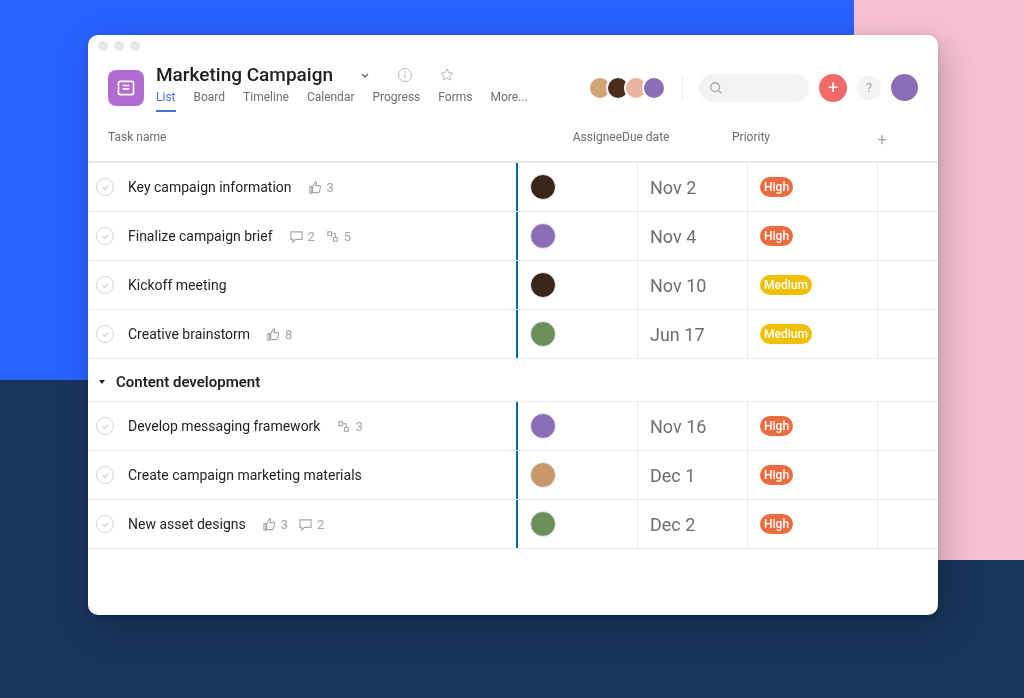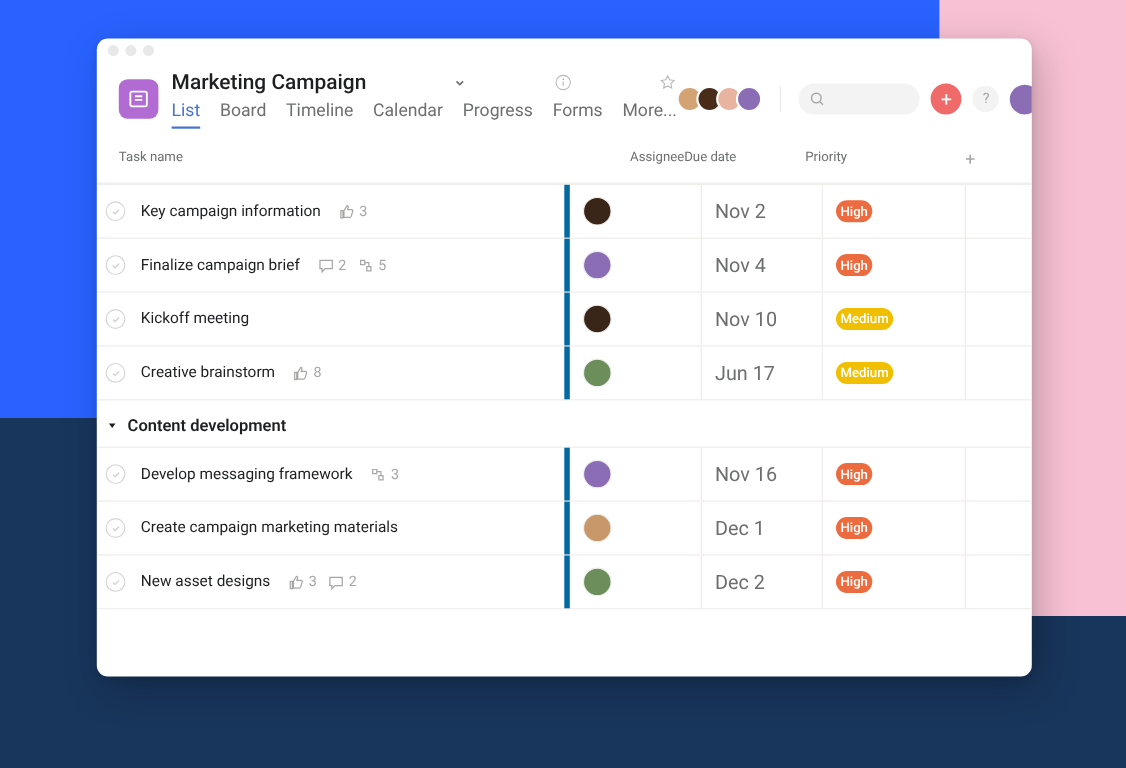--- a/index.html
+++ b/index.html
@@ -8,25 +8,25 @@
   .bg-navy-bottom { position: absolute; top: 380px; left: 0; width: 1024px; height: 318px; background: #18355b; }
   .bg-pink { position: absolute; top: 0; right: 0; width: 170px; height: 560px; background: #f8c2d4; }
   .shadow { position: absolute; top: 45px; left: 95px; width: 850px; height: 580px; background: rgba(0,0,0,0.22); filter: blur(18px); border-radius: 14px; }
   .window { position: absolute; top: 35px; left: 88px; width: 850px; height: 580px; background: #fff; border-radius: 10px; overflow: hidden; display: flex; flex-direction: column; box-shadow: 0 2px 6px rgba(0,0,0,0.1); }
   .titlebar { height: 22px; display: flex; align-items: center; padding: 0 10px; gap: 6px; }
   .traffic { width: 10px; height: 10px; border-radius: 50%; background: #e8e8e8; }
   .header { padding: 6px 20px 0 20px; display: flex; align-items: center; }
   .project-icon { width: 36px; height: 36px; border-radius: 8px; background: #b36bd4; display: flex; align-items: center; justify-content: center; color: #fff; flex-shrink: 0; }
   .project-icon svg { width: 20px; height: 20px; }
   .project-meta { margin-left: 12px; flex: 1; }
-  .title-row { display: flex; align-items: center; gap: 26px; justify-content: space-between; }
+  .title-row { display: flex; align-items: center; gap: 26px; }
   .project-title { font-size: 19px; font-weight: 500; color: #1e1f21; }
   .title-row .chev { color: #6d6e6f; }
   .title-row .icon-btn { color: #b7b8b9; display: flex; }
-  .tabs { display: flex; gap: 18px; margin-top: 4px; font-size: 16px; }
+  .tabs { display: flex; gap: 18px; margin-top: 4px; font-size: 12px; }
   .tab { color: #6d6e6f; cursor: pointer; padding-bottom: 6px; }
   .tab.active { color: #4573d2; border-bottom: 2px solid #4573d2; }
   .header-right { display: flex; align-items: center; gap: 10px; }
   .avatar-group { display: flex; }
   .avatar { width: 24px; height: 24px; border-radius: 50%; border: 2px solid #fff; margin-left: -6px; background: #ccc; }
   .avatar:first-child { margin-left: 0; }
   .divider-v { width: 1px; height: 24px; background: #edeae9; margin: 0 6px; }
   .search { width: 110px; height: 28px; background: #f4f3f3; border-radius: 14px; display: flex; align-items: center; padding: 0 10px; color: #a7a6a5; }
   .add-btn { width: 28px; height: 28px; border-radius: 50%; background: #f06a6a; display: flex; align-items: center; justify-content: center; color: #fff; font-size: 18px; font-weight: 400; }
   .help-btn { width: 24px; height: 24px; border-radius: 50%; background: #f4f3f3; display: flex; align-items: center; justify-content: center; color: #a7a6a5; font-size: 13px; }
@@ -35,21 +35,21 @@
   .col-name { flex: 1; }
   .col-assignee { width: 120px; text-align: right; }
   .col-due { width: 110px; }
   .col-priority { width: 130px; }
   .col-add { width: 40px; text-align: center; font-size: 16px; color: #a7a6a5; }
   .section-head { display: flex; align-items: center; padding: 14px 20px 10px 8px; gap: 8px; }
   .section-head .caret { color: #1e1f21; }
   .section-name { font-size: 15px; font-weight: 600; color: #1e1f21; }
   .row { display: flex; align-items: center; min-height: 48px; border-bottom: 1px solid #edeae9; padding: 0 20px 0 8px; }
   .row:first-of-type { border-top: 1px solid #edeae9; }
-  .row .name-cell { flex: 1; display: flex; align-items: center; gap: 10px; border-right: 5px solid #0369a1; height: 48px; padding-right: 10px;}
+  .row .name-cell { flex: 1; display: flex; align-items: center; gap: 10px; border-right: 2px solid #0369a1; height: 48px; padding-right: 10px;}
   .check { width: 18px; height: 18px; border: 1.5px solid #d5d4d3; border-radius: 50%; display: flex; align-items: center; justify-content: center; flex-shrink: 0; color: #d5d4d3; }
   .task-name { font-size: 14px; color: #1e1f21; margin-left: 4px;}
   .meta-icons { display: flex; gap: 10px; color: #a7a6a5; font-size: 13px; align-items: center; margin-left: 6px;}
   .meta-item { display: flex; align-items: center; gap: 4px; }
   .row .assignee-cell { width: 120px; display: flex; align-items: center; border-right: 1px solid #edeae9; height: 48px; padding-left: 12px;}
   .row .due-cell { width: 110px; font-size: 18px; color: #6d6e6f; border-right: 1px solid #edeae9; height: 48px; display: flex; align-items: center; padding-left: 12px;}
   .row .priority-cell { width: 130px; display: flex; align-items: center; border-right: 1px solid #edeae9; height: 48px; padding-left: 12px;}
   .row .add-cell { width: 40px; }
   .pill { border-radius: 12px; padding: 3px 4px; font-size: 12px; color: #fff; font-weight: 500; }
   .pill.High { background: #ec6c40; }

